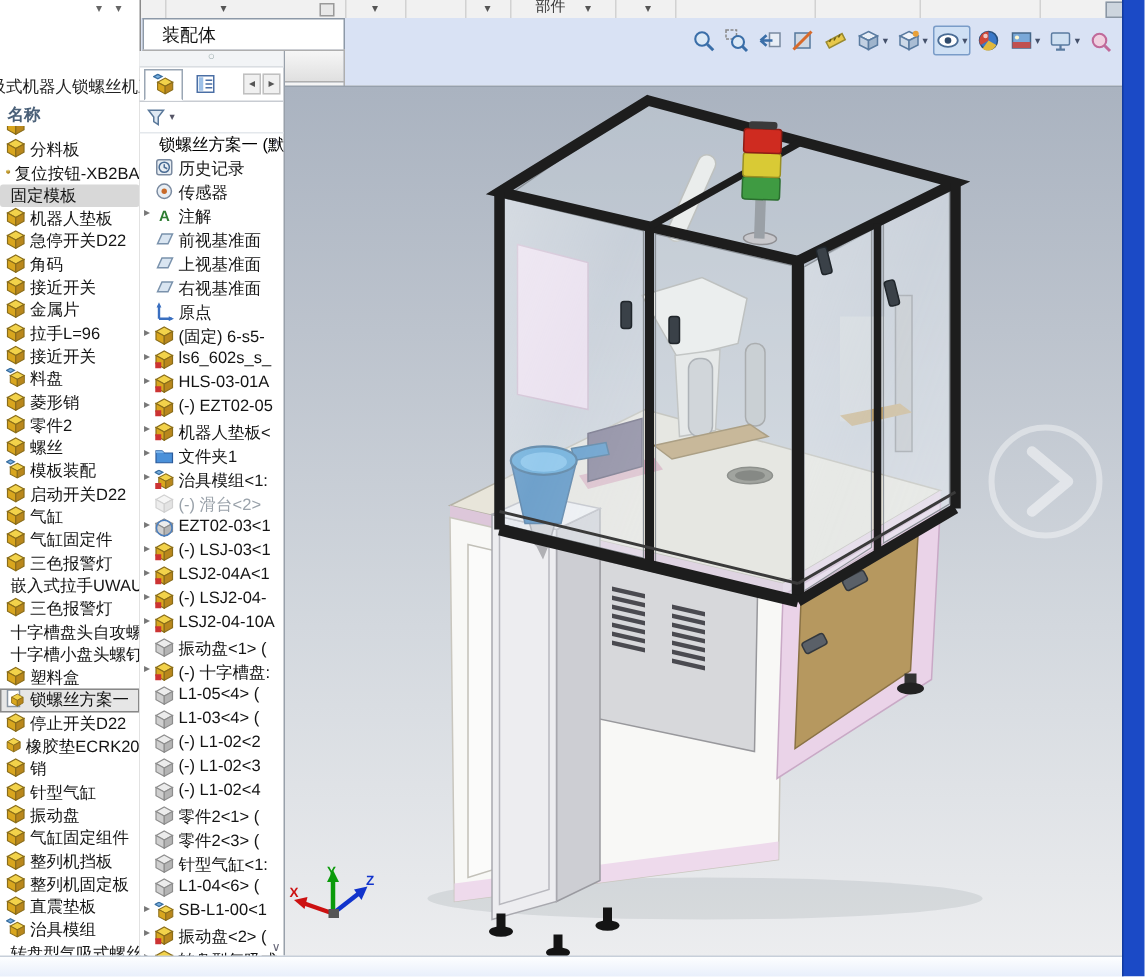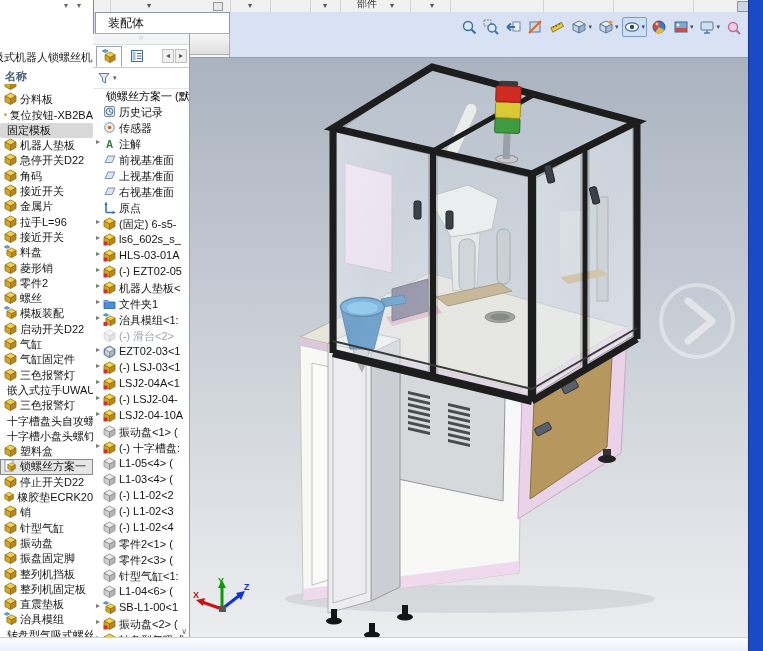--- a/index.html
+++ b/index.html
@@ -455,21 +455,21 @@
             <polygon points="12,4 6.5,7 6.5,12.5 12,9.5" fill="#b9871c" stroke="#8a6d1a" stroke-width="0.8"></polygon>
           </svg>
           <span class="lbl">振动盘</span>
         </div>
         <div class="lw-row">
           <svg width="13" height="13" viewBox="0 0 13 13">
             <polygon points="6.5,1 12,4 6.5,7 1,4" fill="#f2d24a" stroke="#8a6d1a" stroke-width="0.8"></polygon>
             <polygon points="1,4 6.5,7 6.5,12.5 1,9.5" fill="#d9a61e" stroke="#8a6d1a" stroke-width="0.8"></polygon>
             <polygon points="12,4 6.5,7 6.5,12.5 12,9.5" fill="#b9871c" stroke="#8a6d1a" stroke-width="0.8"></polygon>
           </svg>
-          <span class="lbl">振盘固定脚</span>
+          <span class="lbl">气缸固定组件</span>
         </div>
         <div class="lw-row">
           <svg width="13" height="13" viewBox="0 0 13 13">
             <polygon points="6.5,1 12,4 6.5,7 1,4" fill="#f2d24a" stroke="#8a6d1a" stroke-width="0.8"></polygon>
             <polygon points="1,4 6.5,7 6.5,12.5 1,9.5" fill="#d9a61e" stroke="#8a6d1a" stroke-width="0.8"></polygon>
             <polygon points="12,4 6.5,7 6.5,12.5 12,9.5" fill="#b9871c" stroke="#8a6d1a" stroke-width="0.8"></polygon>
           </svg>
           <span class="lbl">整列机挡板</span>
         </div>
         <div class="lw-row">

